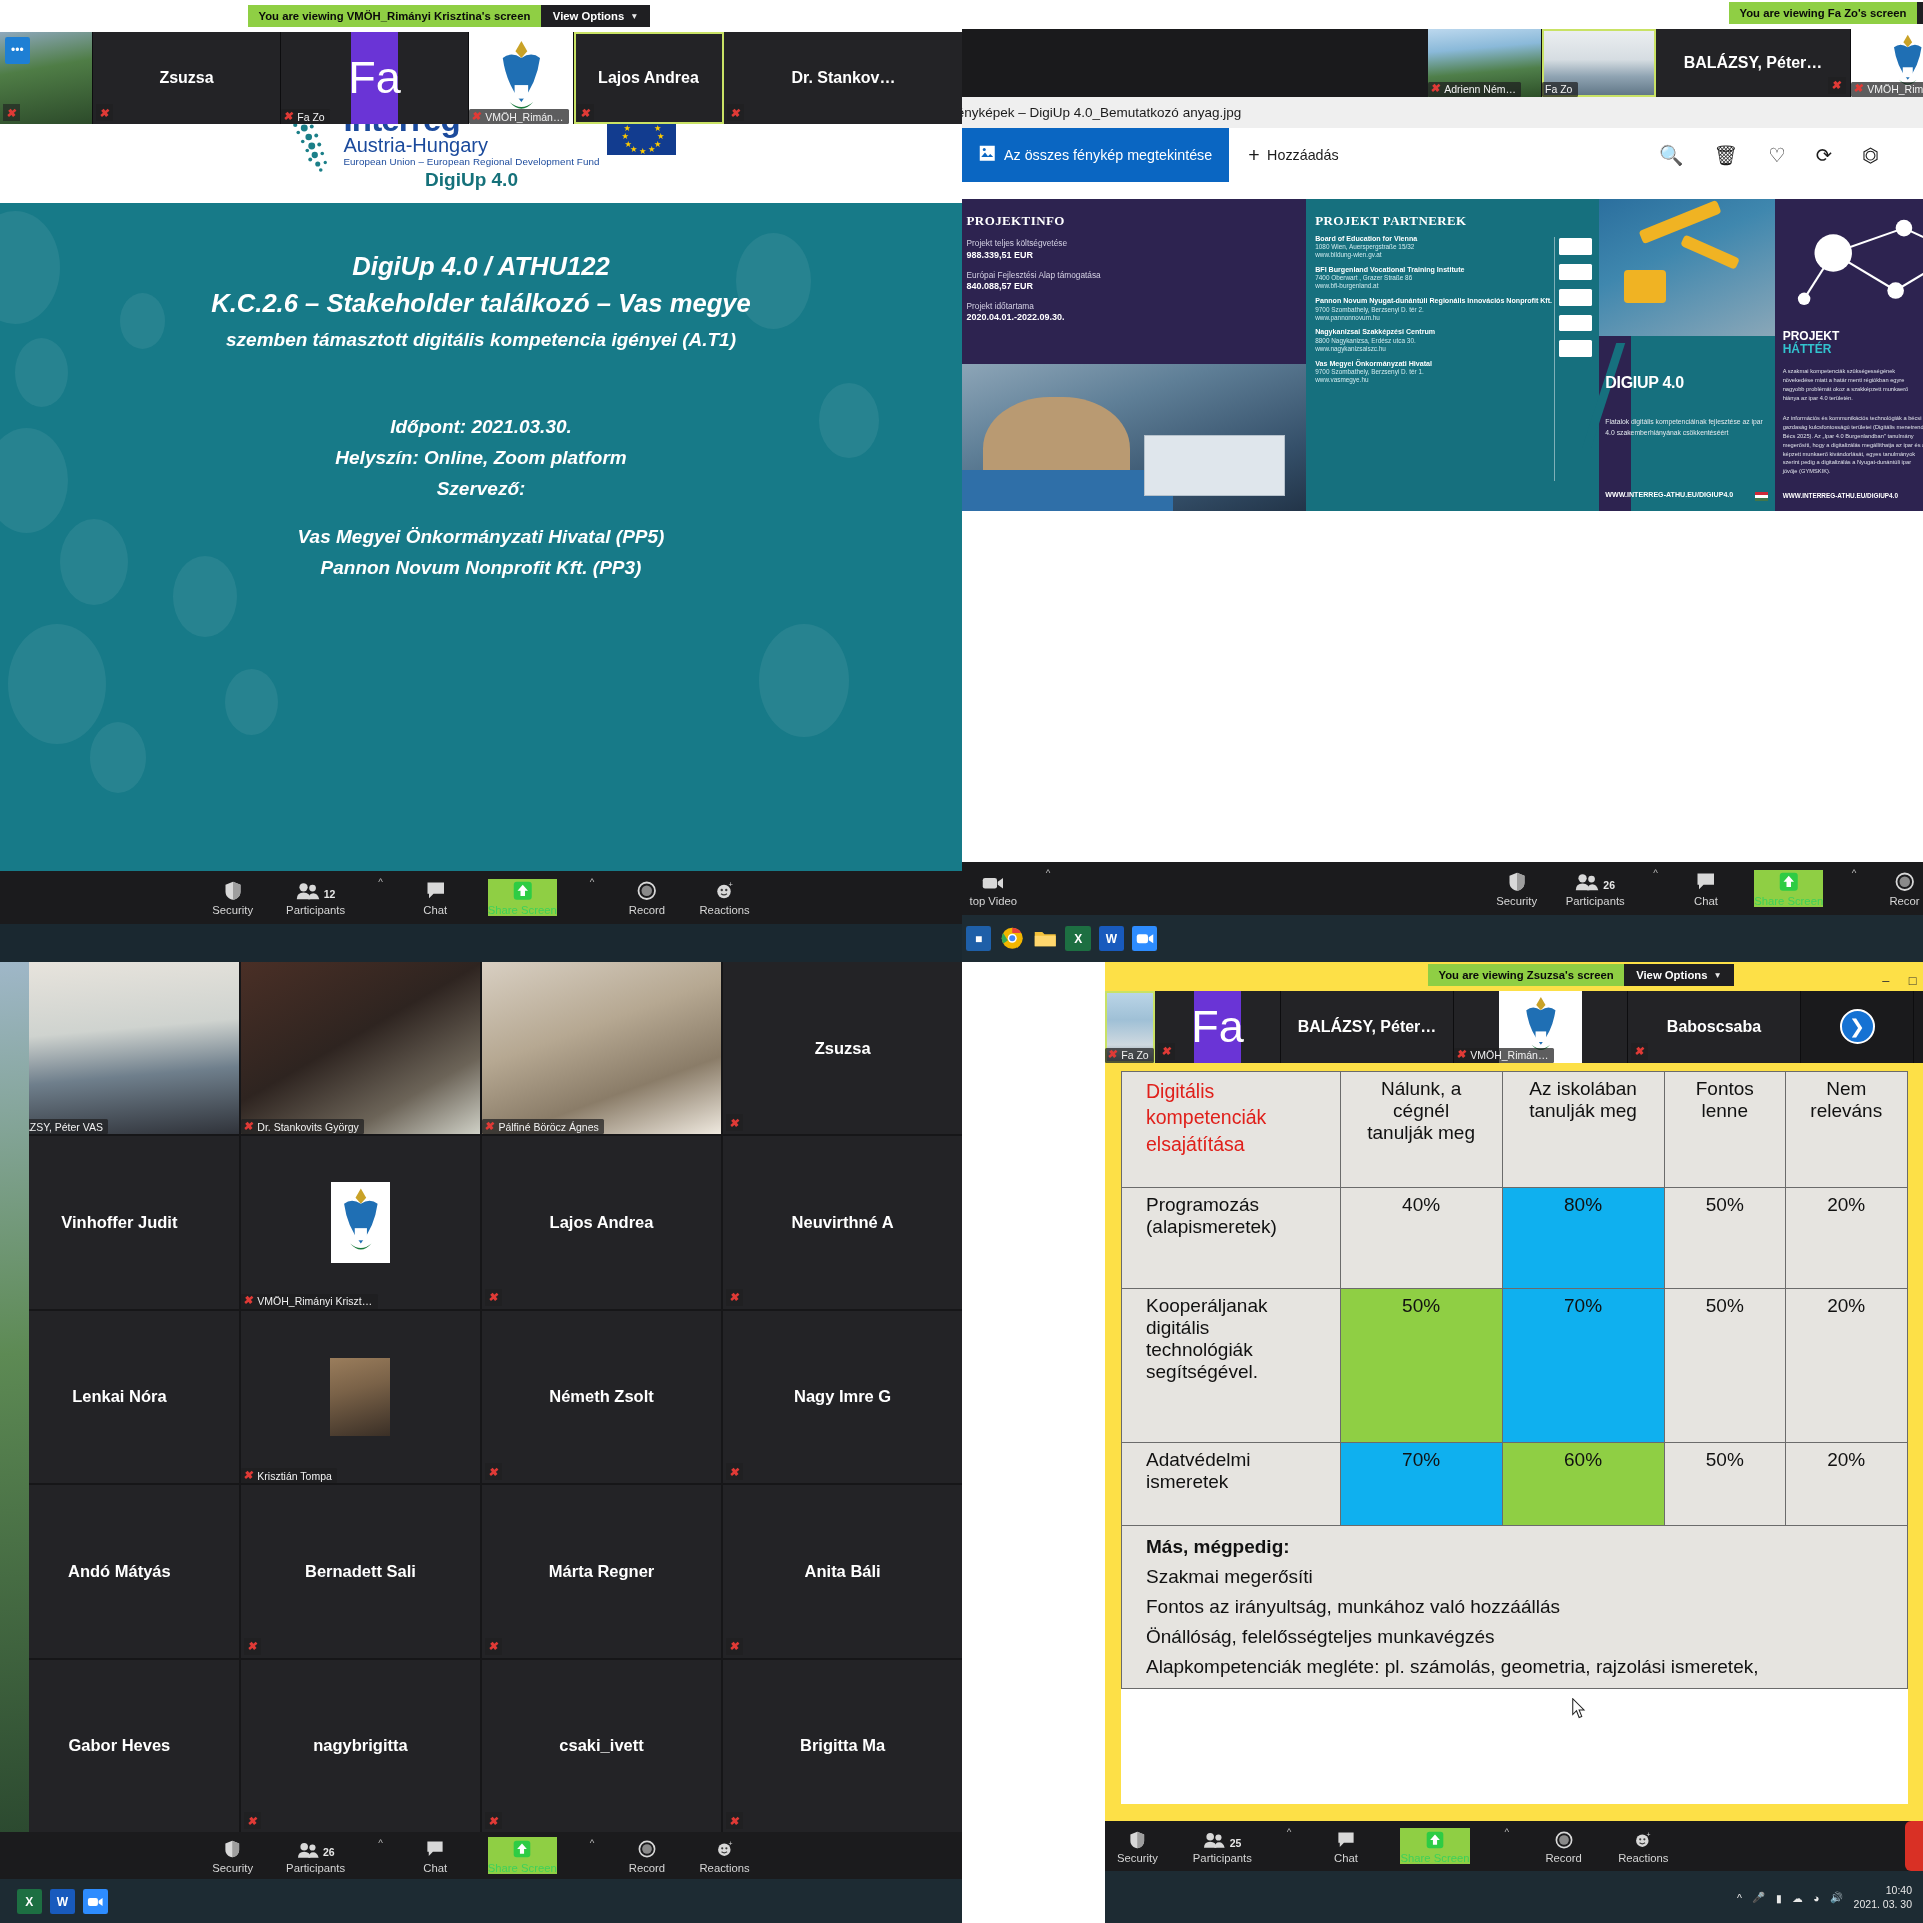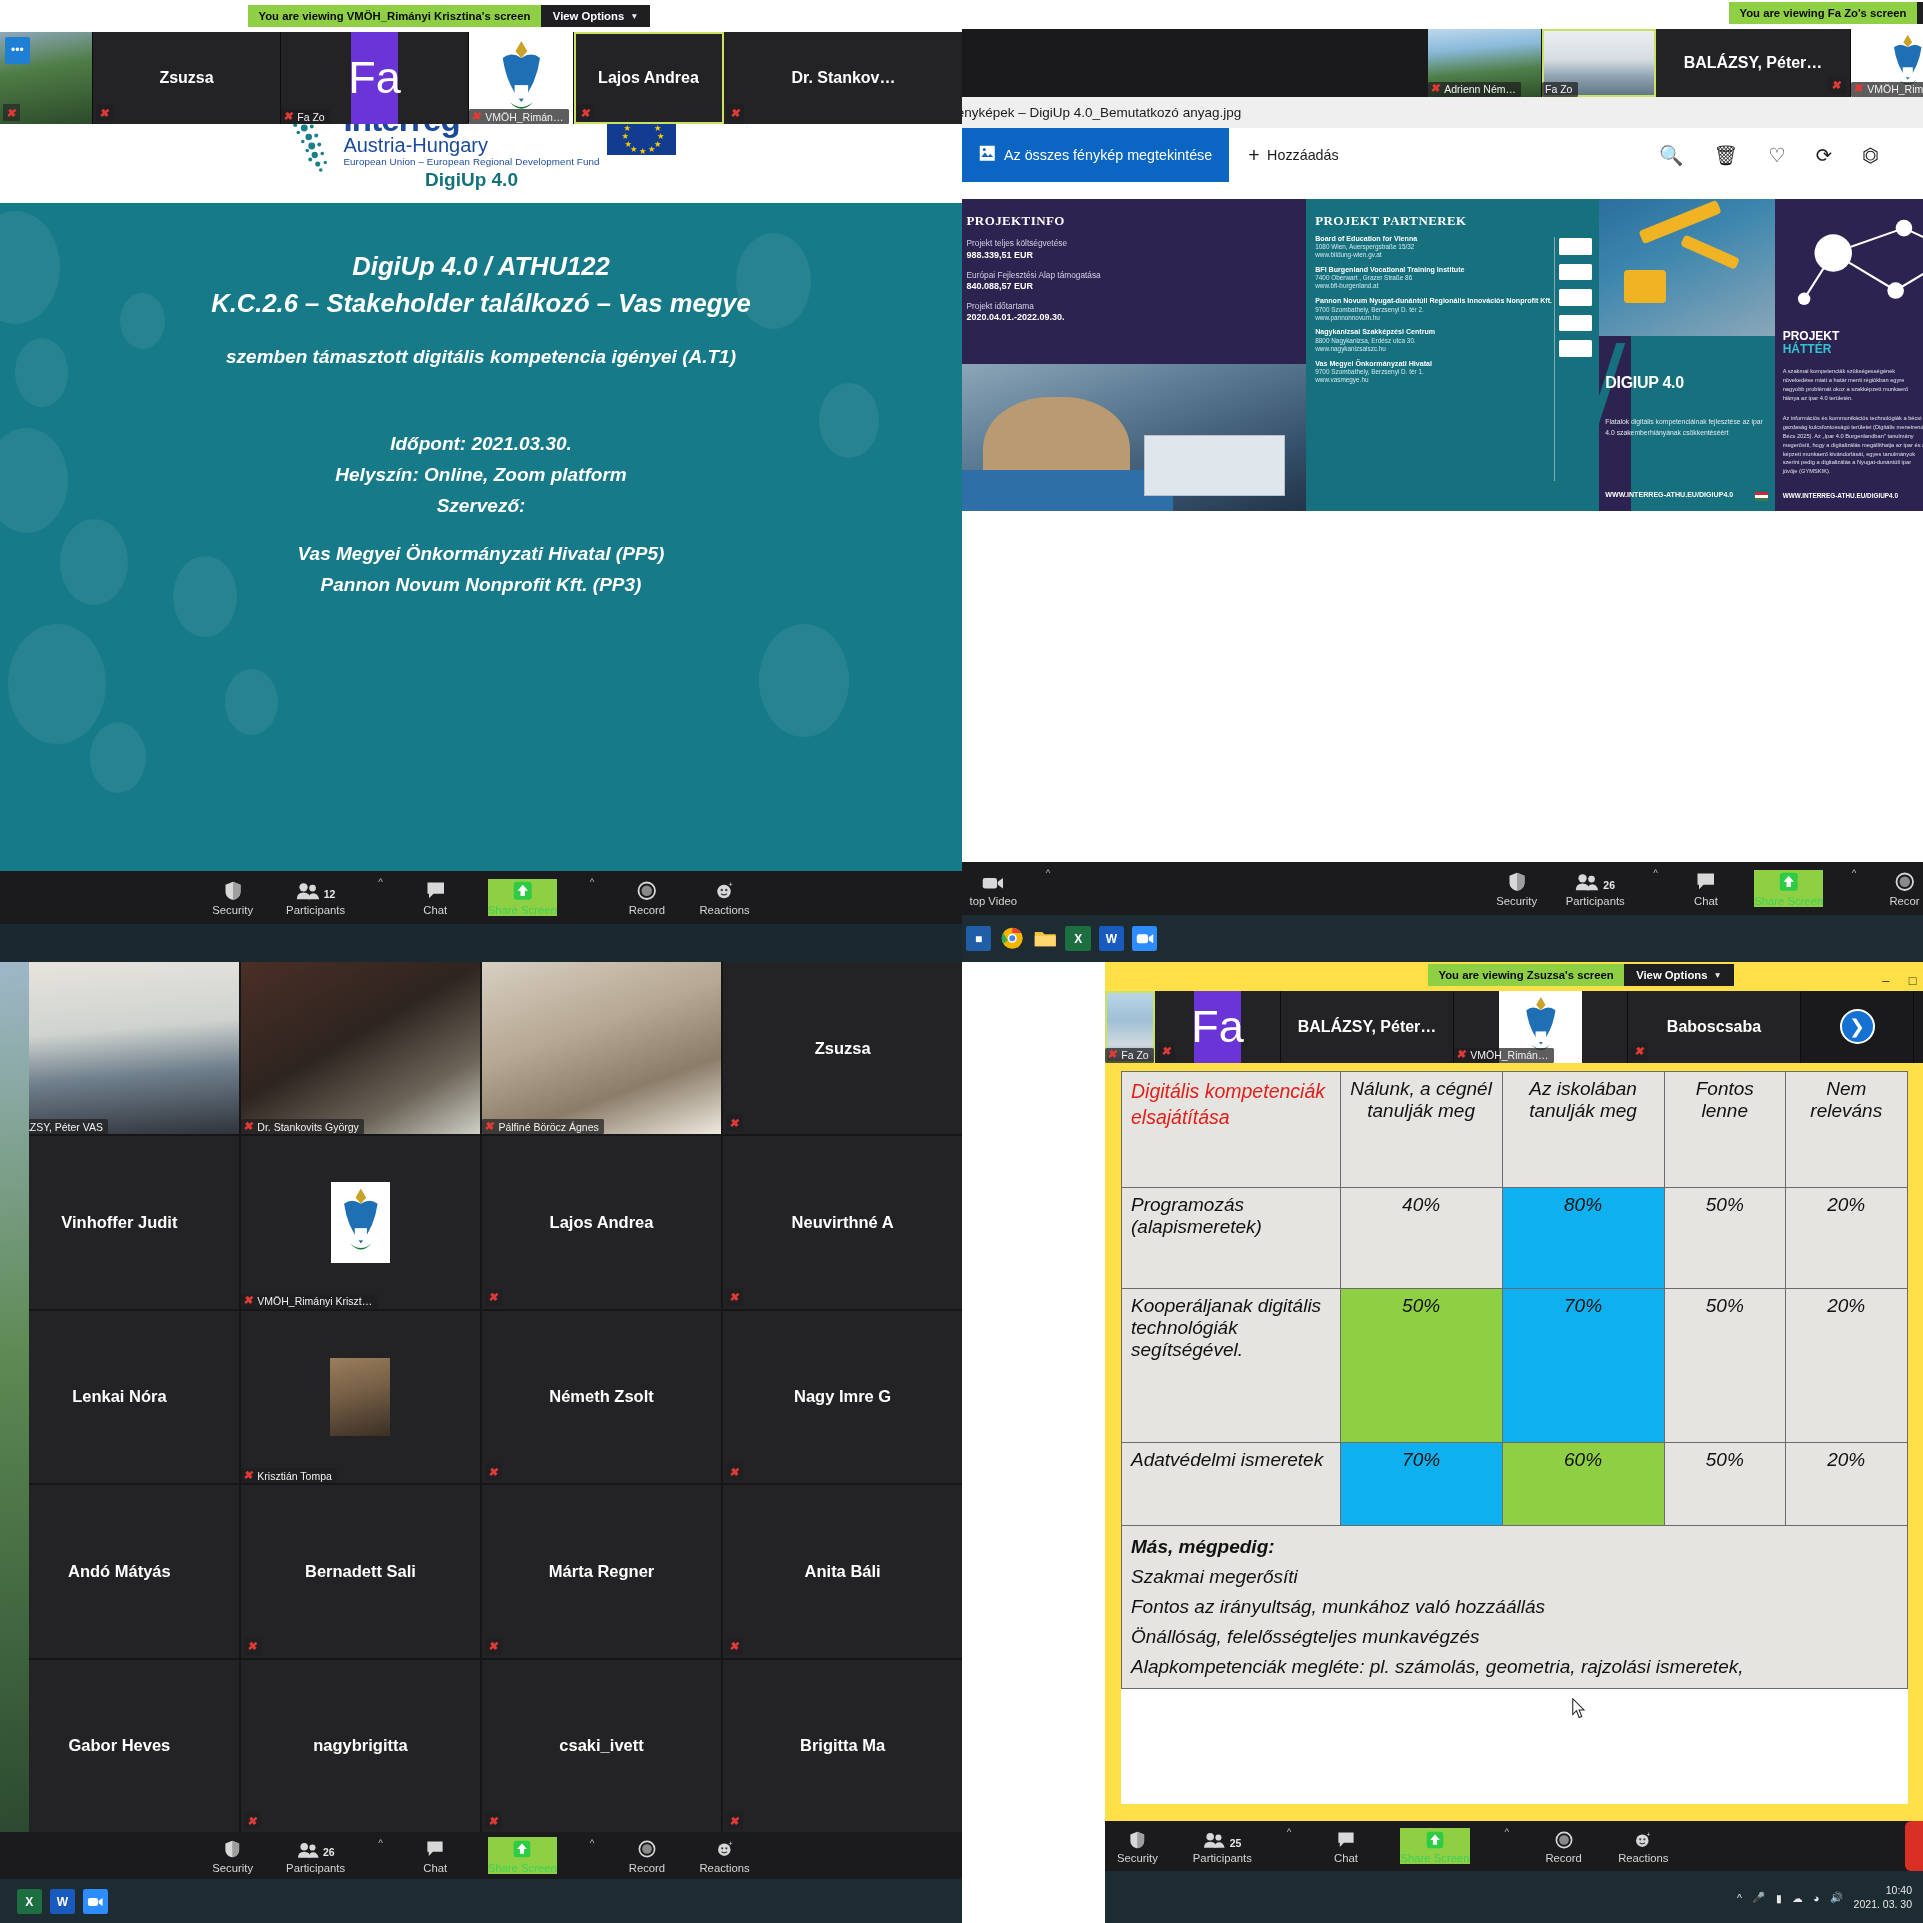--- a/index.html
+++ b/index.html
@@ -152,21 +152,21 @@
   .cellphoto { position:absolute; inset:0; }
   .cell .crestbox { width:59px; height:81px; background:#fff; display:flex;
                     align-items:center; justify-content:center; }
   .cell .crestbox svg { height:94%; }
 
   
   .q4-doc { position:absolute; background:#ffffff; overflow:hidden; }
   .tbl { width:100%; border-collapse:collapse; table-layout:fixed;
          font-family:"Liberation Sans", sans-serif; }
   .tbl td, .tbl th { border:1.5px solid #6b6b6b; background:#e6e4e0; vertical-align:top;
-                     padding:6px 9px; font-size:19px; color:#111; font-weight:normal;font-style:italic; }
+                     padding:6px 24px; font-size:19px; color:#111; font-weight:normal; }
   .tbl th { text-align:center; font-weight:normal; }
   .tbl th.hl { color:#e0201b; text-align:left; font-size:19.5px; line-height:1.35; }
   .cnum { text-align:center;margin-top:40px; }
   .blue { background:#0fb0ef !important; }
   .green { background:#8fcf44 !important; }
   .notes { font-size:19px; color:#111; line-height:1.58; padding:7.5px 9px; }
 
   .nextbtn { width:35px; height:35px; border-radius:50%; background:#1572d3; color:#fff;
              display:flex; align-items:center; justify-content:center; font-size:19px;
              border:2.3px solid #fff; }
@@ -289,21 +289,21 @@
         <i style="left:173px;top:353px;width:64px;height:81px;"></i>
         <i style="left:225px;top:466px;width:53px;height:66px;"></i>
         <i style="left:120px;top:90px;width:45px;height:56px;"></i>
         <i style="left:736px;top:30px;width:75px;height:96px;"></i>
         <i style="left:819px;top:180px;width:60px;height:75px;"></i>
         <i style="left:759px;top:421px;width:90px;height:113px;"></i>
       </div>
       <div class="s1inner">
         <div class="s1-t1">DigiUp 4.0 / ATHU122</div>
         <div class="s1-t1">K.C.2.6 – Stakeholder találkozó – Vas megye</div>
-        <div class="s1-sub" style="margin-top:20px;">szemben támasztott digitális kompetencia igényei (A.T1)</div>
+        <div class="s1-sub" style="margin-top:3px;">szemben támasztott digitális kompetencia igényei (A.T1)</div>
         <div class="s1-info">Időpont: 2021.03.30.</div>
         <div class="s1-info" style="margin-top:1.5px;">Helyszín: Online, Zoom platform</div>
         <div class="s1-info" style="margin-top:1.5px;">Szervező:</div>
         <div class="s1-info" style="margin-top:19px;">Vas Megyei Önkormányzati Hivatal (PP5)</div>
         <div class="s1-info" style="margin-top:1.5px;">Pannon Novum Nonprofit Kft. (PP3)</div>
       </div>
     </div>
 
     <div class="ztoolbar" style="bottom:38px; height:53px;">
       <div class="zitem">

